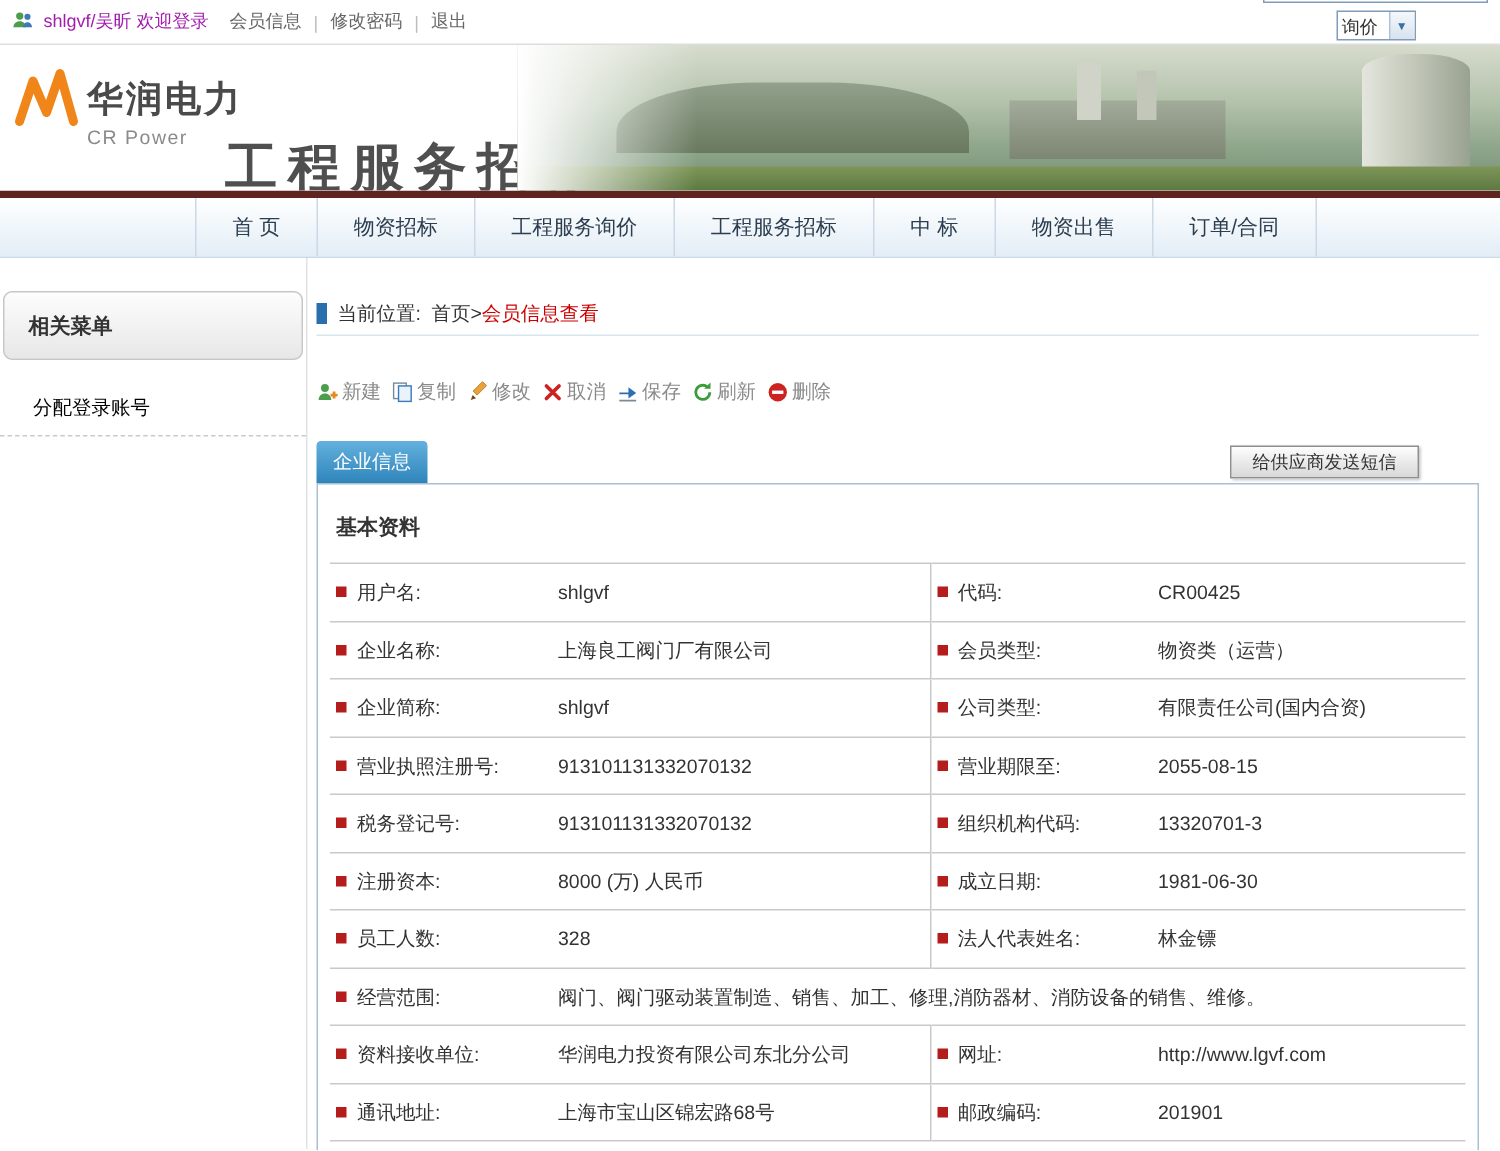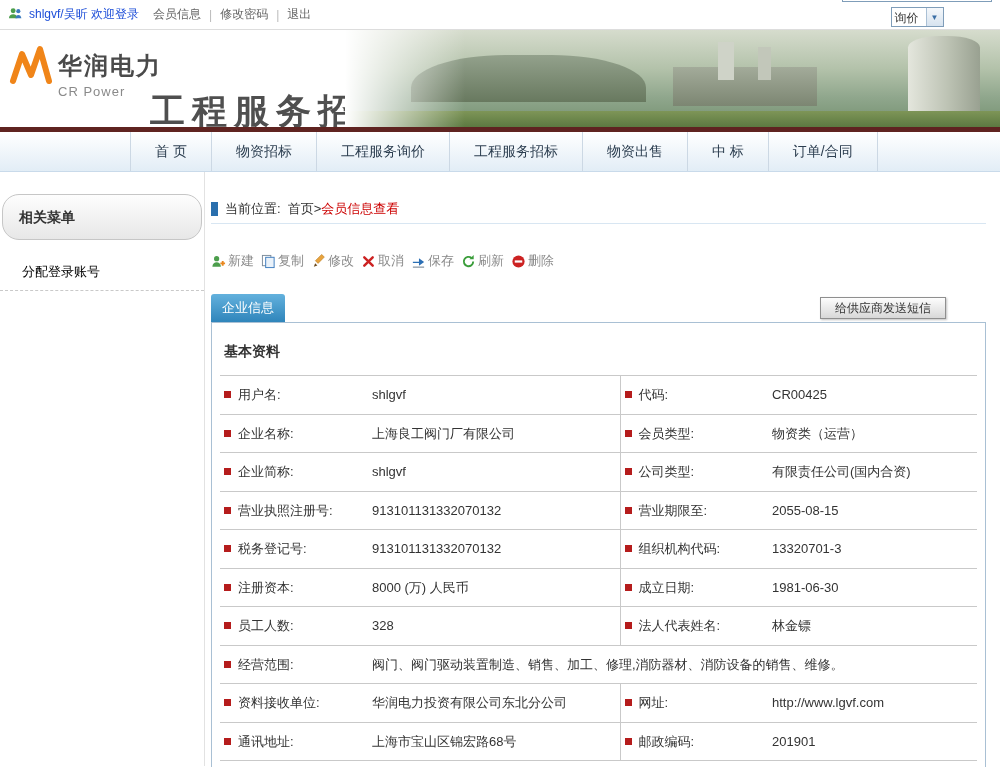--- a/index.html
+++ b/index.html
@@ -4,21 +4,21 @@
 <style>
   * { margin:0; padding:0; box-sizing:border-box; }
   html,body { background:#fff; }
   body { font-family:"Liberation Sans","DejaVu Sans",sans-serif; color:#333; }
   .page { position:relative; width:1000px; height:767px; overflow:hidden; background:#fff; margin:0 auto; }
 
   
   .topbar { height:30px; display:flex; align-items:center; justify-content:space-between;
             padding:0 8px; border-bottom:1px solid #ddd; font-size:12px; background:#fff; }
   .tb-left { display:flex; align-items:center; gap:6px; }
-  .tb-user { color:#1d4ed8; }
+  .tb-user { color:#a21caf; }
   .tb-links { display:flex; align-items:center; }
   .tb-link { color:#666; padding:0 8px; cursor:pointer; }
   .tb-pipe { color:#bbb; }
   .tb-right { display:flex; align-items:center; gap:5px;flex-direction:column; }
   .tb-search-label { color:#333; }
   .search-wrap { position:relative; }
   .search-wrap input { width:150px; height:20px; border:1px solid #7f9db9; padding:0 3px 0 20px; font-size:12px; }
   .search-mag { position:absolute; left:3px; top:3px; width:14px; height:14px; }
   .combo { display:flex; align-items:stretch; border:1px solid #7f9db9; height:20px; background:#fff; }
   .combo-text { width:34px; padding:2px 3px; font-size:12px; }
@@ -53,21 +53,21 @@
   .nav { height:40px; display:flex; align-items:stretch; padding-left:130px;
          background:linear-gradient(#ffffff,#e2edf6); border-bottom:1px solid #c9daea; }
   .nav-item { line-height:39px; padding:0 24px; font-size:14px; color:#2c3e50;
               border-right:1px solid #ccd8e4; cursor:pointer; white-space:nowrap; }
   .nav-item.first { border-left:1px solid #ccd8e4; }
 
   
   .body { display:flex; height:594px; }
   .sidebar { width:205px; border-right:1px solid #e2e2e2; flex-shrink:0; }
   .menu-box { margin:22px 2px 0 2px; height:46px; line-height:44px; padding-left:16px;
-              border:1px solid #c6c6c6; border-radius:17px; font-size:14px; font-weight:bold; color:#333;
+              border:1px solid #c6c6c6; border-radius:6px; font-size:14px; font-weight:bold; color:#333;
               background:linear-gradient(#fdfdfd,#e7e7e7); }
   .menu-links { margin-top:14px; }
   .side-link { display:block; padding:9px 0 9px 22px; font-size:13px; color:#000000;
                border-bottom:1px dashed #c9c9c9; cursor:pointer; }
 
   .main { flex:1; padding:0 14px 0 6px; }
   .breadcrumb { margin-top:22px; height:30px; display:flex; align-items:center; gap:7px;
                 font-size:13px; border-bottom:1px solid #d8e6f2; }
   .bc-marker { width:7px; height:14px; background:#2a6fad; display:inline-block; }
   .bc-home { color:#333; cursor:pointer; }
@@ -168,22 +168,22 @@
       <div class="hi-fade"></div>
     </div>
   </div>
   <div class="header-strip"></div>
 
   <div class="nav">
       <div class="nav-item first">首 页</div>
       <div class="nav-item">物资招标</div>
       <div class="nav-item">工程服务询价</div>
       <div class="nav-item">工程服务招标</div>
+      <div class="nav-item">中 标</div>
       <div class="nav-item">物资出售</div>
-      <div class="nav-item">中 标</div>
       <div class="nav-item">订单/合同</div>
     </div>
 
   <div class="body">
     <div class="sidebar">
       <div class="menu-box">相关菜单</div>
       <div class="menu-links">
           <a class="side-link">分配登录账号</a>
         </div>
     </div>

